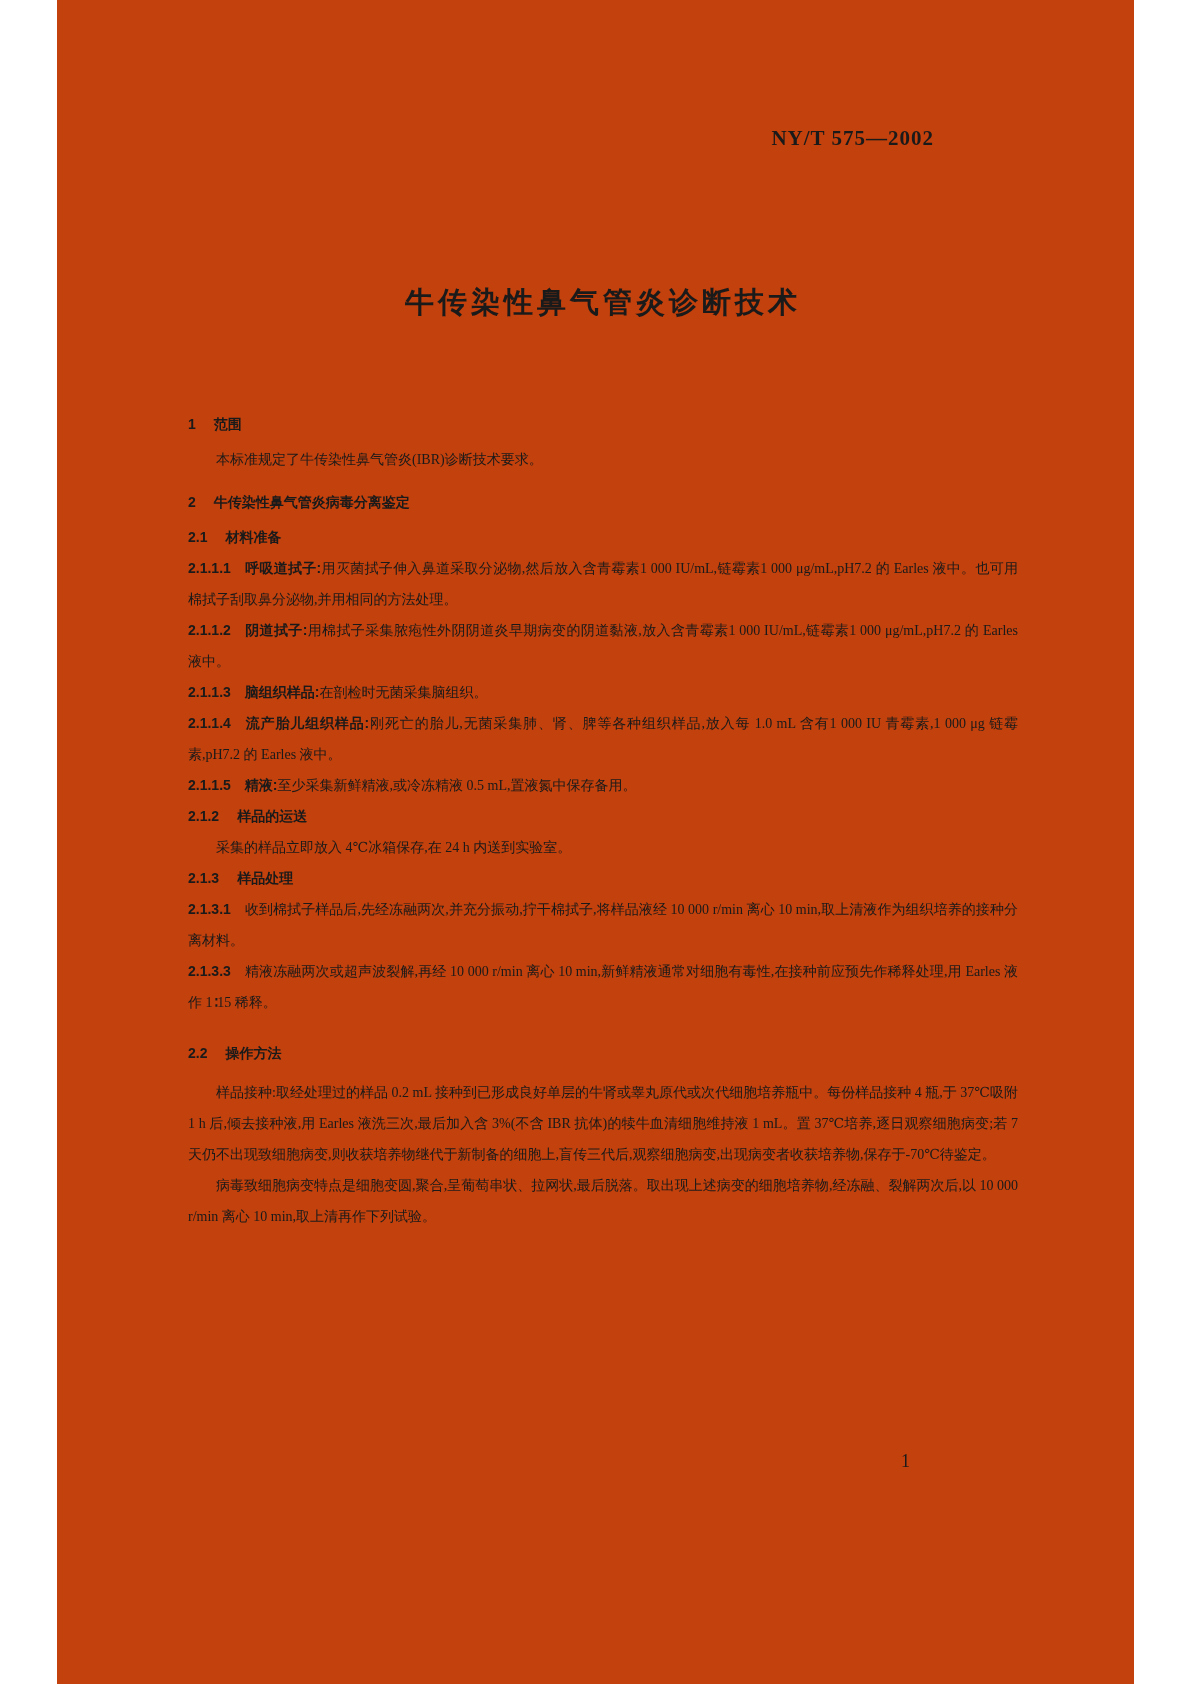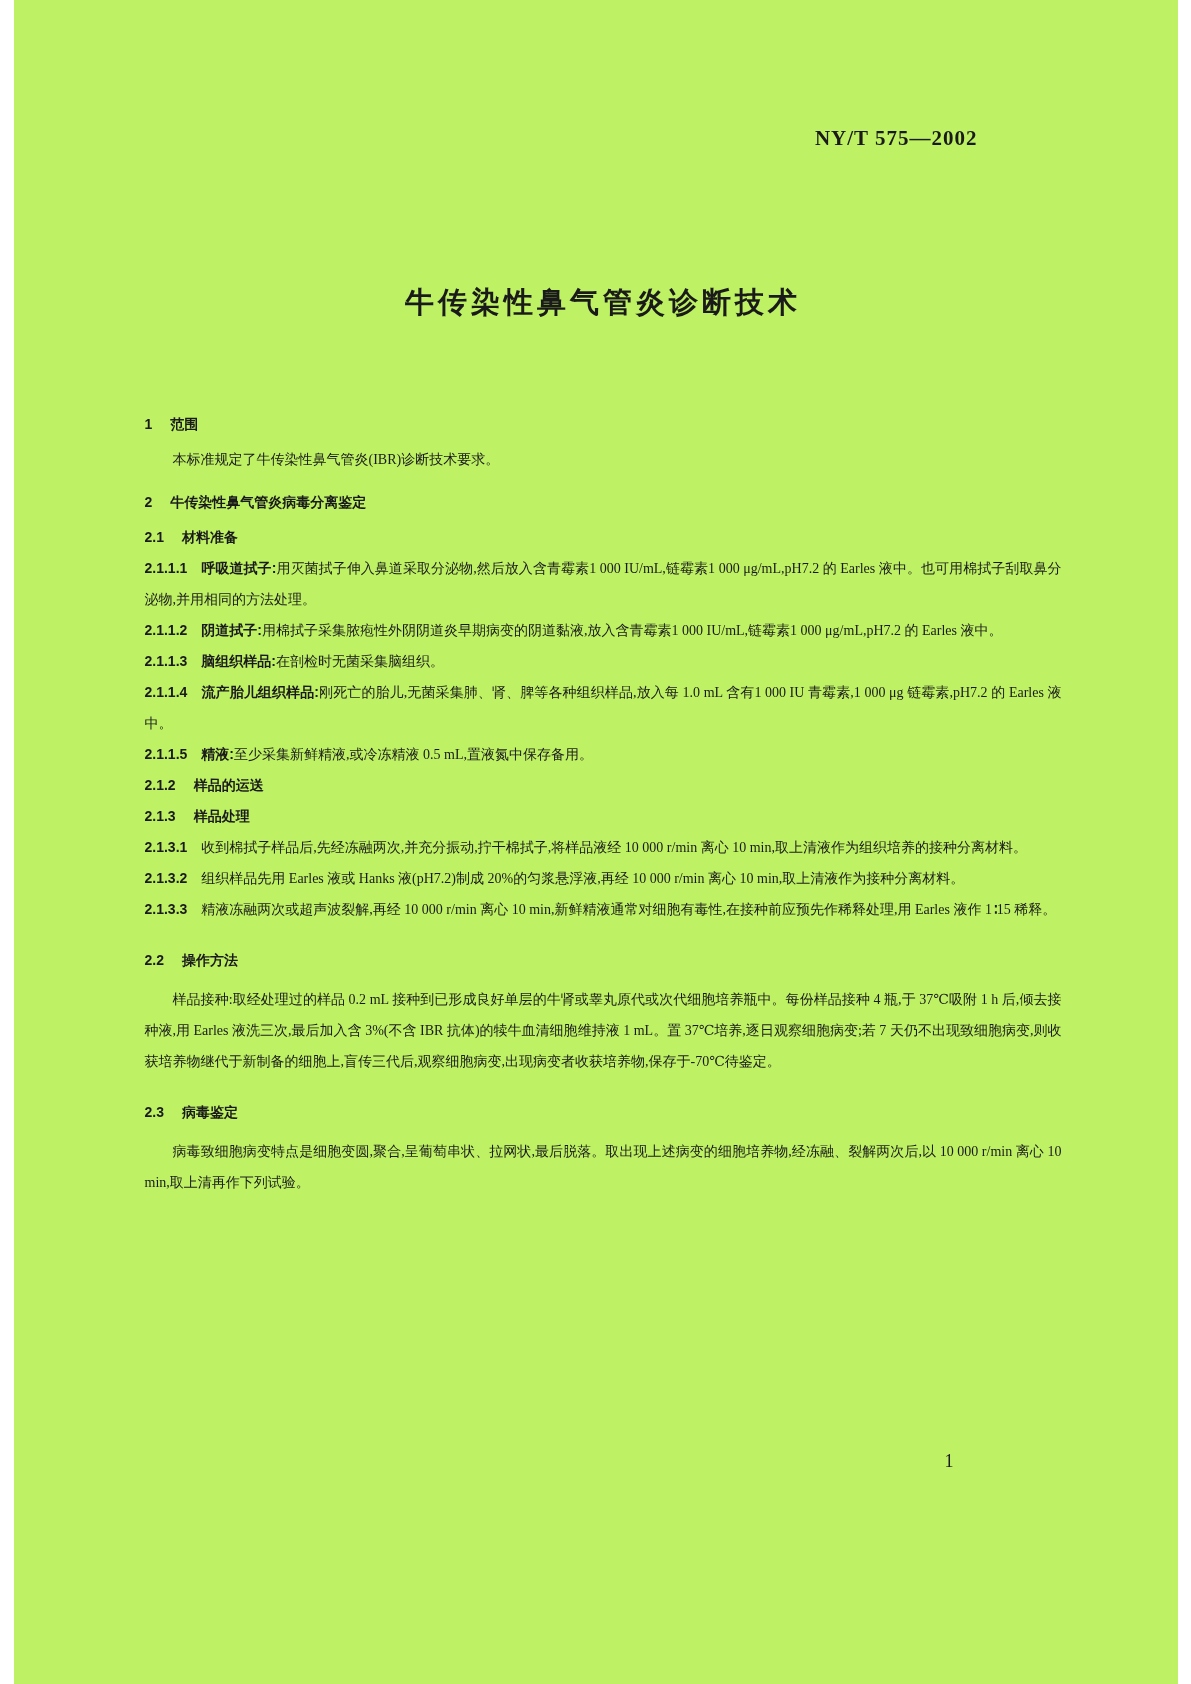--- a/index.html
+++ b/index.html
@@ -1,21 +1,21 @@
 <!DOCTYPE html>
 <html><head>
 <meta charset="utf-8">
 <style>
   * { box-sizing: border-box; }
   html, body { margin: 0; padding: 0; background: #ffffff; }
   .page {
     position: relative;
-    width: 1164px;
+    width: 1077px;
     height: 1684px;
-    background: #bef264;
+    background: #c2410c;
     color: #1a1a1a;
     padding: 268px 116px 0 131px;
     font-family: "Liberation Serif", "DejaVu Serif", serif;
     overflow: hidden;
     margin: 0 auto;
   }
   .std-number {
     position: absolute;
     top: 126px;
     right: 200px;
@@ -76,24 +76,23 @@
       <p class="heading level1"><span class="num">1</span><span class="htitle">范围</span></p>
       <p class="para">本标准规定了牛传染性鼻气管炎(IBR)诊断技术要求。</p>
       <p class="heading level1"><span class="num">2</span><span class="htitle">牛传染性鼻气管炎病毒分离鉴定</span></p>
       <p class="heading level2"><span class="num">2.1</span><span class="htitle">材料准备</span></p>
       <p class="clause"><span class="num">2.1.1.1</span><span class="term">呼吸道拭子:</span><span class="ctext">用灭菌拭子伸入鼻道采取分泌物,然后放入含青霉素1 000 IU/mL,链霉素1 000 μg/mL,pH7.2 的 Earles 液中。也可用棉拭子刮取鼻分泌物,并用相同的方法处理。</span></p>
       <p class="clause"><span class="num">2.1.1.2</span><span class="term">阴道拭子:</span><span class="ctext">用棉拭子采集脓疱性外阴阴道炎早期病变的阴道黏液,放入含青霉素1 000 IU/mL,链霉素1 000 μg/mL,pH7.2 的 Earles 液中。</span></p>
       <p class="clause"><span class="num">2.1.1.3</span><span class="term">脑组织样品:</span><span class="ctext">在剖检时无菌采集脑组织。</span></p>
       <p class="clause"><span class="num">2.1.1.4</span><span class="term">流产胎儿组织样品:</span><span class="ctext">刚死亡的胎儿,无菌采集肺、肾、脾等各种组织样品,放入每 1.0 mL 含有1 000 IU 青霉素,1 000 μg 链霉素,pH7.2 的 Earles 液中。</span></p>
       <p class="clause"><span class="num">2.1.1.5</span><span class="term">精液:</span><span class="ctext">至少采集新鲜精液,或冷冻精液 0.5 mL,置液氮中保存备用。</span></p>
       <p class="heading level3"><span class="num">2.1.2</span><span class="htitle">样品的运送</span></p>
+      <p class="para">采集的样品立即放入 4℃冰箱保存,在 24 h 内送到实验室。</p>
       <p class="heading level3"><span class="num">2.1.3</span><span class="htitle">样品处理</span></p>
       <p class="clause"><span class="num">2.1.3.1</span><span class="ctext">收到棉拭子样品后,先经冻融两次,并充分振动,拧干棉拭子,将样品液经 10 000 r/min 离心 10 min,取上清液作为组织培养的接种分离材料。</span></p>
-      <p class="clause"><span class="num">2.1.3.2</span><span class="ctext">组织样品先用 Earles 液或 Hanks 液(pH7.2)制成 20%的匀浆悬浮液,再经 10 000 r/min 离心 10 min,取上清液作为接种分离材料。</span></p>
       <p class="clause"><span class="num">2.1.3.3</span><span class="ctext">精液冻融两次或超声波裂解,再经 10 000 r/min 离心 10 min,新鲜精液通常对细胞有毒性,在接种前应预先作稀释处理,用 Earles 液作 1∶15 稀释。</span></p>
       <p class="heading level2 spaced"><span class="num">2.2</span><span class="htitle">操作方法</span></p>
       <p class="para">样品接种:取经处理过的样品 0.2 mL 接种到已形成良好单层的牛肾或睾丸原代或次代细胞培养瓶中。每份样品接种 4 瓶,于 37℃吸附 1 h 后,倾去接种液,用 Earles 液洗三次,最后加入含 3%(不含 IBR 抗体)的犊牛血清细胞维持液 1 mL。置 37℃培养,逐日观察细胞病变;若 7 天仍不出现致细胞病变,则收获培养物继代于新制备的细胞上,盲传三代后,观察细胞病变,出现病变者收获培养物,保存于-70℃待鉴定。</p>
-      <p class="heading level2 spaced"><span class="num">2.3</span><span class="htitle">病毒鉴定</span></p>
       <p class="para">病毒致细胞病变特点是细胞变圆,聚合,呈葡萄串状、拉网状,最后脱落。取出现上述病变的细胞培养物,经冻融、裂解两次后,以 10 000 r/min 离心 10 min,取上清再作下列试验。</p>
     </div>
 
   <div class="page-number">1</div>
 </div>
 
 </body></html>

